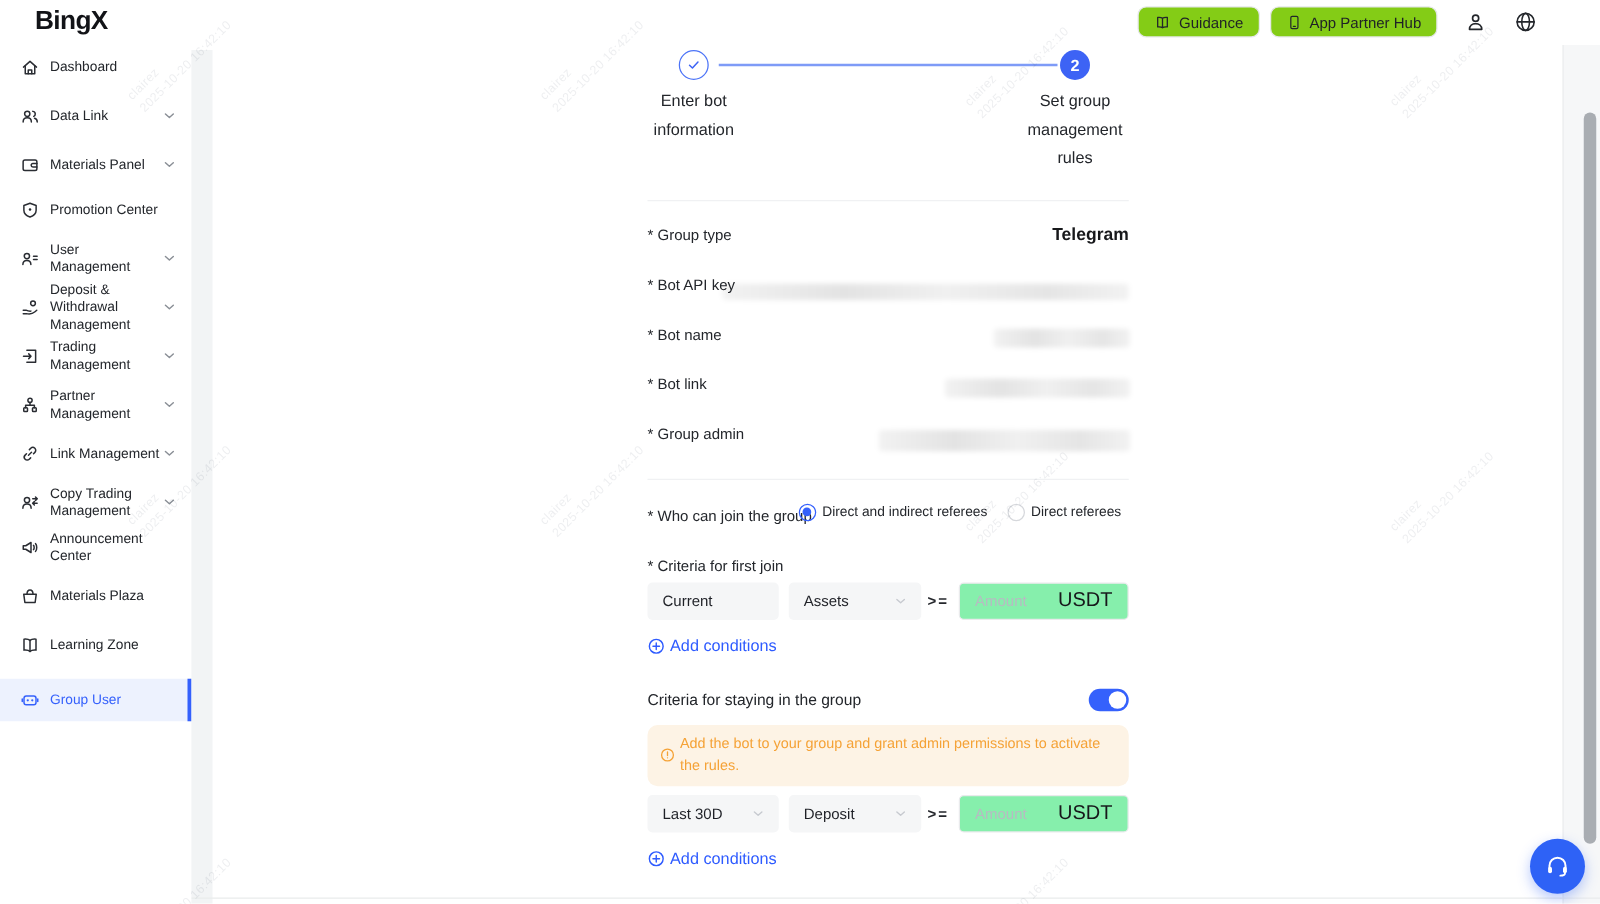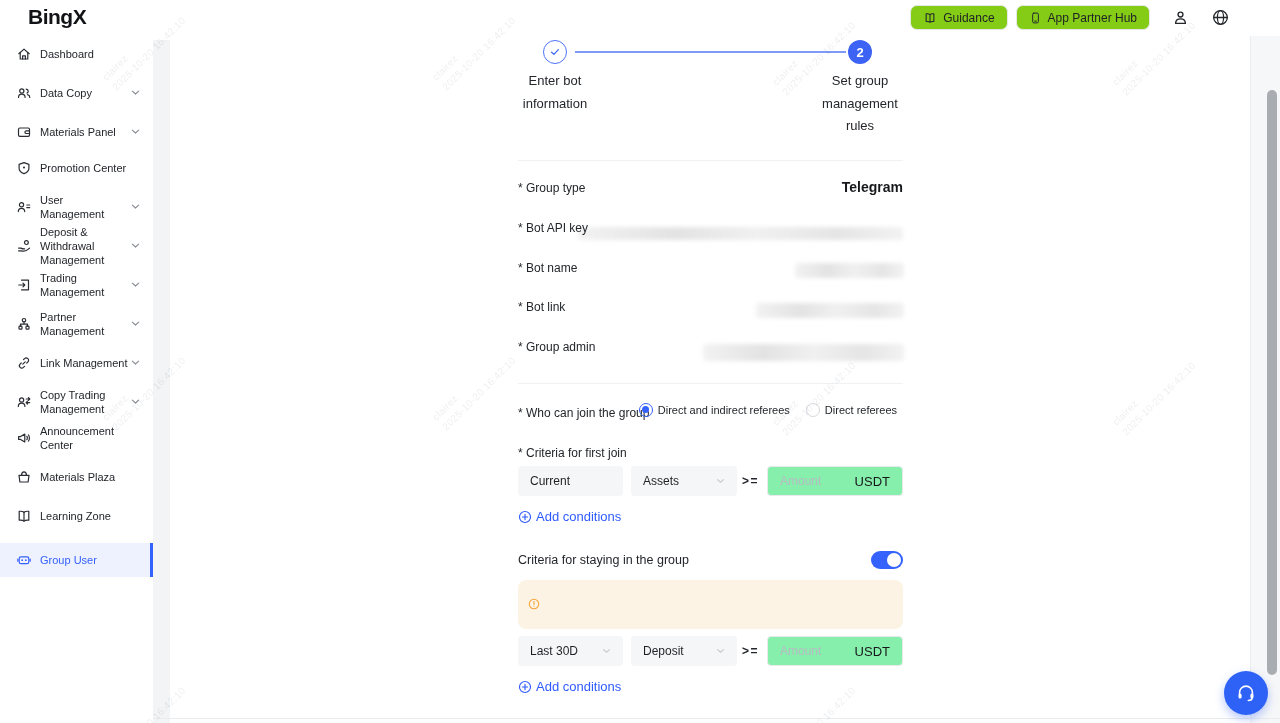--- a/index.html
+++ b/index.html
@@ -77,21 +77,21 @@
   
   .sel { position:absolute; height:30px; background:#f5f6f7; border-radius:4px;
     display:flex; align-items:center; padding:0 12px; font-size:12px; color:#1f2127;
     cursor:pointer; justify-content:space-between; }
   .op { position:absolute; font-size:12px; font-weight:700; letter-spacing:1.5px; color:#25272c; }
   .amt { position:absolute; height:30px; background:#86efac; border:1px solid #e9eaec; border-radius:4px;
     display:flex; align-items:center; padding:0 12px; }
   .amt input { border:none; outline:none; flex:1; min-width:0; font-size:12px;
     font-family:"Liberation Sans", sans-serif; color:#1f2127; background:transparent; }
   .amt input::placeholder { color:#b7bbc2; }
-  .amt .cur { font-size:13px; color:#17181b; font-weight:500; margin-left:14px; }
+  .amt .cur { font-size:16px; color:#17181b; font-weight:500; margin-left:14px; }
 
   .add-cond { position:absolute; left:0; display:flex; align-items:center; gap:4px;
     color:#2e5bff; font-size:13px; cursor:pointer; }
 
   
   .toggle { position:absolute; right:0; top:515px; width:32px; height:18px; border-radius:9px;
     background:#3561fc; cursor:pointer; }
   .toggle::after { content:""; position:absolute; right:2px; top:2px; width:14px; height:14px;
     border-radius:50%; background:#fff; }
 
@@ -195,21 +195,21 @@
     <span class="lbl">Dashboard</span>
   </div>
 
   <div class="side-item" style="top:49px;height:16px">
     <svg class="ic" width="16" height="16" viewBox="0 0 16 16" fill="none" stroke-width="1.2" stroke-linecap="round" stroke-linejoin="round">
         <circle cx="5.8" cy="6" r="2.1"></circle>
         <path d="M2.5 12.5 C2.5 10.4 4 9.2 5.8 9.2 C7.6 9.2 9.1 10.4 9.1 12.5"></path>
         <path d="M10.2 4.1 C11.4 4.2 12.2 5.1 12.2 6.2 C12.2 7.1 11.7 7.8 11 8.1"></path>
         <path d="M11.6 9.6 C13 10 13.8 11.1 13.8 12.5"></path>
       </svg>
-    <span class="lbl">Data Copy</span>
+    <span class="lbl">Data Link</span>
     <svg class="chev" width="9" height="7" viewBox="0 0 10 7" fill="none" stroke="#8a8f96" stroke-width="1.3" stroke-linecap="round" stroke-linejoin="round">
         <path d="M1.5 2 L5 5.2 L8.5 2"></path>
       </svg>
   </div>
 
   <div class="side-item" style="top:88px;height:16px">
     <svg class="ic" width="16" height="16" viewBox="0 0 16 16" fill="none" stroke-width="1.2" stroke-linecap="round" stroke-linejoin="round">
         <rect x="2.5" y="4" width="11" height="8.3" rx="1.4"></rect>
         <path d="M13.5 6.8 H10.3 A1.35 1.35 0 0 0 10.3 9.5 H13.5"></path>
       </svg>
@@ -411,20 +411,21 @@
 
   <div class="f-label" style="top:517px;font-size:12.5px">Criteria for staying in the group</div>
   <div class="toggle"></div>
 
   <div class="warn">
     <svg class="wicon" width="12" height="12" viewBox="0 0 16 16" fill="none" stroke="#f5a236" stroke-width="1.4" stroke-linecap="round">
         <circle cx="8" cy="8" r="6.3"></circle>
         <path d="M8 4.8 V8.6"></path>
         <circle cx="8" cy="11" r="0.7" fill="#f5a236" stroke="none"></circle>
       </svg>
+    <div class="wtext">Add the bot to your group and grant admin permissions to activate the rules.</div>
   </div>
 
   <div class="sel" style="left:0;top:600px;width:105px">
     <span>Last 30D</span>
     <svg width="9" height="6" viewBox="0 0 10 7" fill="none" stroke="#c7cad0" stroke-width="1.3" stroke-linecap="round" stroke-linejoin="round">
         <path d="M1.5 1.8 L5 5 L8.5 1.8"></path>
       </svg>
   </div>
   <div class="sel" style="left:113px;top:600px;width:106px">
     <span>Deposit</span>

